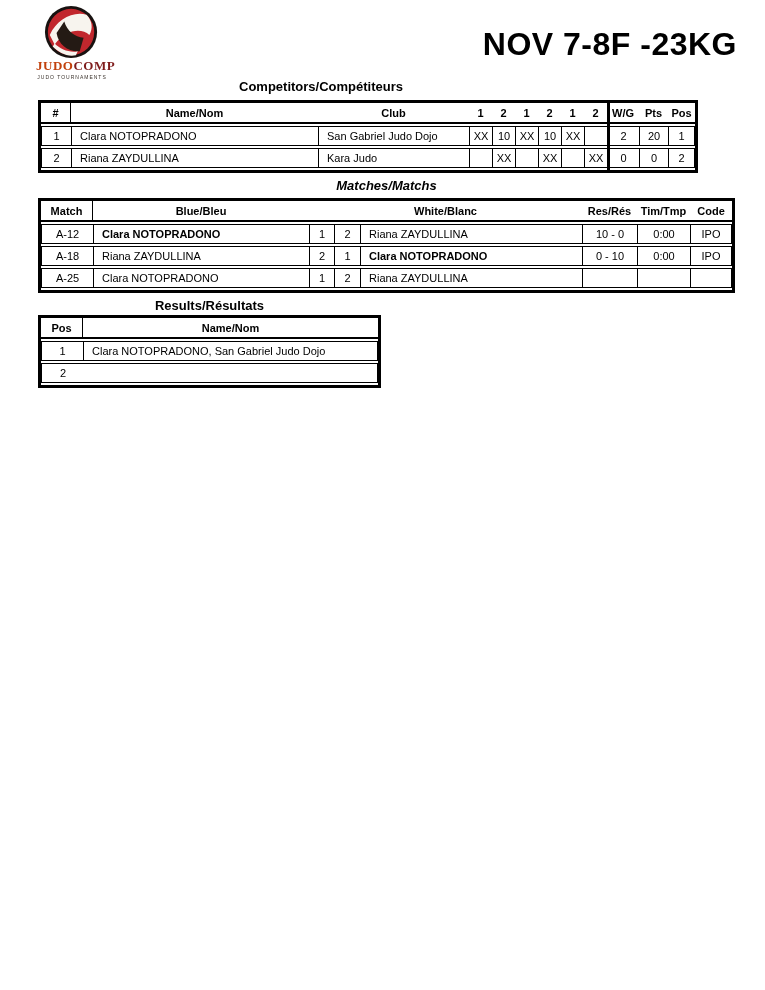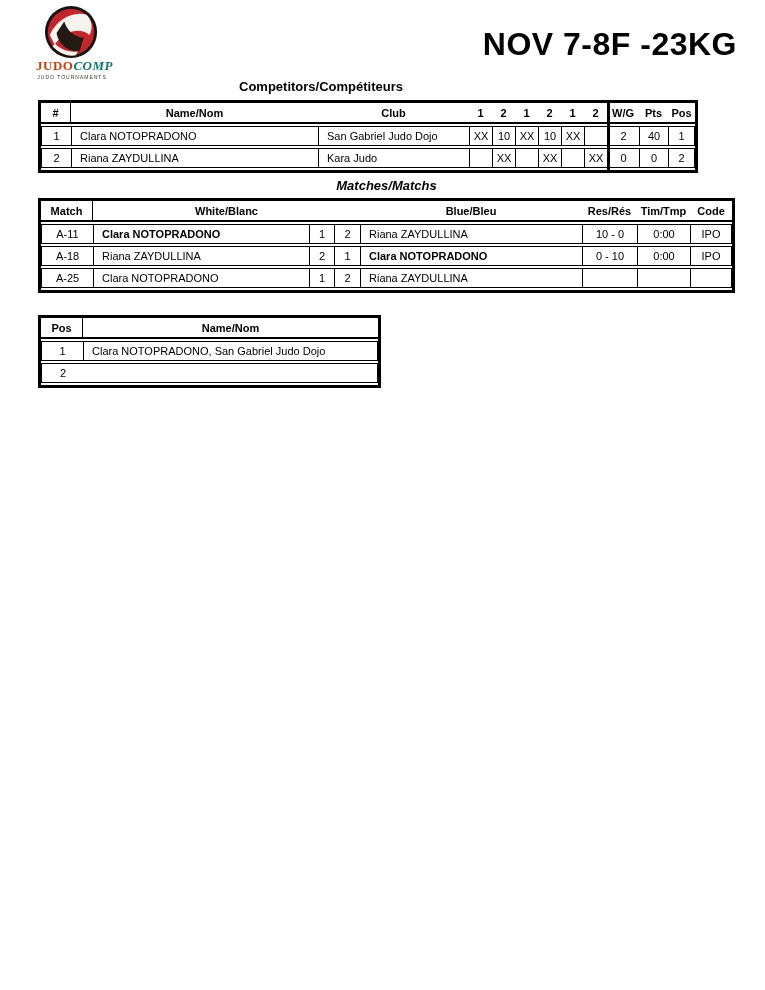--- a/index.html
+++ b/index.html
@@ -6,21 +6,21 @@
   .page {
     position:relative; width:765px; height:990px; background:#ffffff;
     font-family:"Liberation Sans", sans-serif; color:#000; overflow:hidden;
   }
 
   
   .logo { position:absolute; left:36px; top:5px; width:72px; text-align:center; }
   .logo-badge { display:block; margin:0 auto; }
   .logo-word { font-family:"Liberation Serif", serif; font-weight:bold; font-size:13px; letter-spacing:0.5px; line-height:1; margin-top:-2px; white-space:nowrap; }
   .lw-judo { color:#c2410c; }
-  .lw-comp { color:#0f766e;font-style:italic; }
+  .lw-comp { color:#7f1d1d; }
   .logo-tag { font-size:5px; letter-spacing:1px; color:#3a322c; margin-top:2px; white-space:nowrap; }
 
   
   .doc-title { position:absolute; top:26px; right:28px; font-size:32px; font-weight:bold; letter-spacing:0.5px; white-space:nowrap; }
 
   
   .sec-title { position:absolute; text-align:center; font-size:13px; font-weight:bold; white-space:nowrap; }
   .sec-competitors { left:38px; top:79px; width:566px;text-align:center; }
   .sec-matches { left:38px; top:178px; width:697px;font-style:italic; }
   .sec-results { left:38px; top:298px; width:343px; }
@@ -89,21 +89,21 @@
       <span class="c">1</span>
       <span class="c left">Clara NOTOPRADONO</span>
       <span class="c left">San Gabriel Judo Dojo</span>
       <span class="c">XX</span>
       <span class="c">10</span>
       <span class="c">XX</span>
       <span class="c">10</span>
       <span class="c">XX</span>
       <span class="c"></span>
       <span class="c">2</span>
-      <span class="c">40</span>
+      <span class="c">20</span>
       <span class="c">1</span>
     </div>
 
     <div class="trow comp-grid">
       <span class="c">2</span>
       <span class="c left">Riana ZAYDULLINA</span>
       <span class="c left">Kara Judo</span>
       <span class="c"></span>
       <span class="c">XX</span>
       <span class="c"></span>
@@ -116,29 +116,29 @@
     </div>
 
     <div class="vdiv"></div>
   </div>
 
   <div class="sec-title sec-matches">Matches/Matchs</div>
 
   <div class="tbl tbl-matches">
     <div class="thead match-grid">
       <span class="h hb">Match</span>
+      <span class="h">Blue/Bleu</span>
       <span class="h span3">White/Blanc</span>
-      <span class="h">Blue/Bleu</span>
       <span class="h">Res/Rés</span>
       <span class="h">Tim/Tmp</span>
       <span class="h">Code</span>
     </div>
 
     <div class="trow match-grid">
-      <span class="c">A-11</span>
+      <span class="c">A-12</span>
       <span class="c left" data-weight="bold">Clara NOTOPRADONO</span>
       <span class="c">1</span>
       <span class="c">2</span>
       <span class="c left" data-weight="normal">Riana ZAYDULLINA</span>
       <span class="c">10 - 0</span>
       <span class="c">0:00</span>
       <span class="c">IPO</span>
     </div>
 
     <div class="trow match-grid">
@@ -157,20 +157,21 @@
       <span class="c left" data-weight="normal">Clara NOTOPRADONO</span>
       <span class="c">1</span>
       <span class="c">2</span>
       <span class="c left" data-weight="normal">Riana ZAYDULLINA</span>
       <span class="c"></span>
       <span class="c"></span>
       <span class="c"></span>
     </div>
   </div>
 
+  <div class="sec-title sec-results">Results/Résultats</div>
 
   <div class="tbl tbl-results">
     <div class="thead res-grid">
       <span class="h hb">Pos</span>
       <span class="h">Name/Nom</span>
     </div>
     <div class="trow res-grid">
       <span class="c">1</span>
       <span class="c left">Clara NOTOPRADONO, San Gabriel Judo Dojo</span>
     </div>

